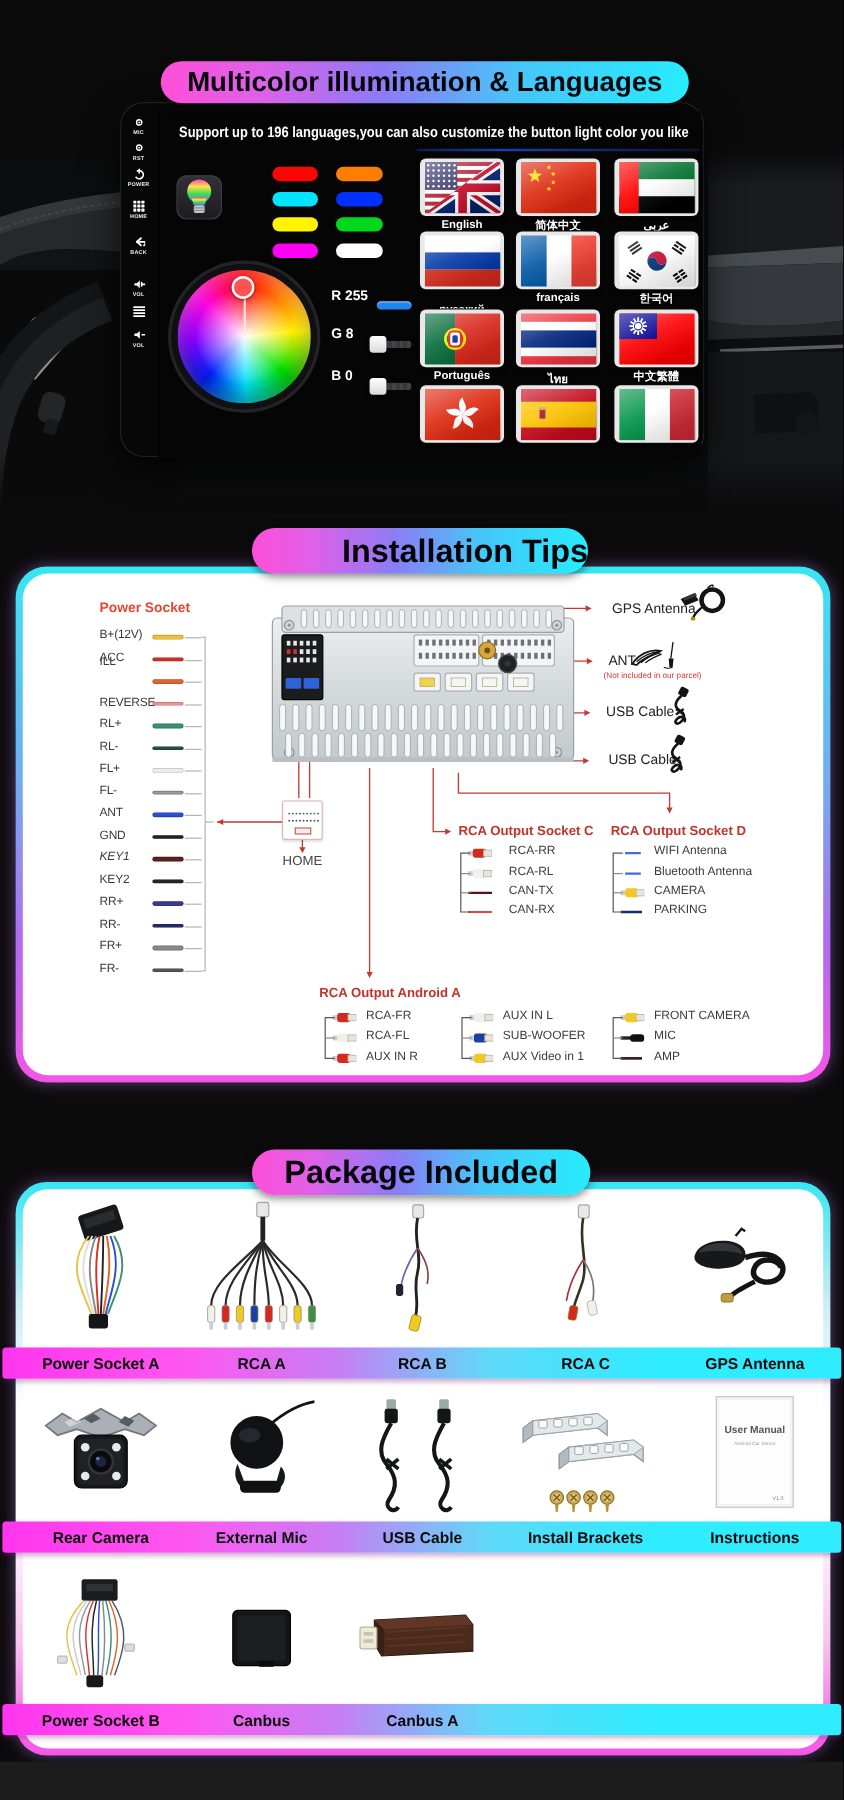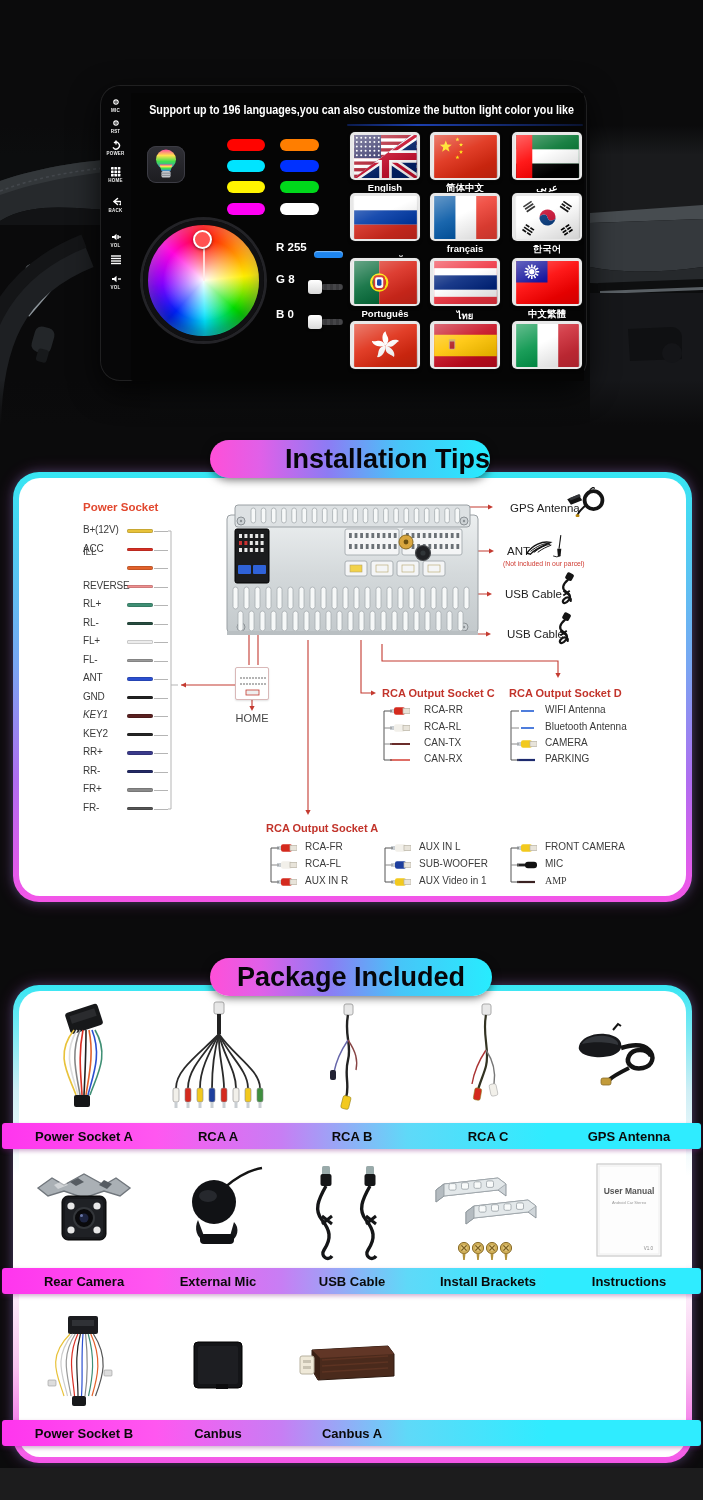--- a/index.html
+++ b/index.html
@@ -439,20 +439,23 @@
               <div class="fin"><svg width="65" height="43" viewBox="0 0 70 48">
                   <rect width="24" height="48" fill="#009246"></rect>
                   <rect x="24" width="23" height="48" fill="#fff"></rect>
                   <rect x="47" width="23" height="48" fill="#ce2b37"></rect>
                 </svg><div class="gloss"></div></div>
             </div>
           </div>
       </div>
     </div>
 
+    <div class="pill" style="left:134px;top:51px;width:440px;height:35px;font-size:23px;">
+      <span>Multicolor illumination &amp; Languages</span>
+    </div>
   </div>
 
   <div class="abs" style="left:0;top:430px;width:703px;height:520px;">
     <div class="panelWrap tips">
         <div class="panel"></div>
       </div>
     <div id="tipsContent" class="abs" style="left:0;top:-430px;width:703px;height:950px;">
         <div class="ps-title" style="top: 501px;">Power Socket</div>
         <div class="wlabel" style="top: 524px;">B+(12V)</div>
         <div class="wire" style="top: 529px; background: rgb(232, 194, 58);"></div>
@@ -765,21 +768,21 @@
         <svg width="20" height="12" viewBox="0 0 20 12" style="position: absolute; left: 517px; top: 738px;">
           <rect x="0" y="4" width="5" height="4" fill="#c9ced2"></rect>
           <rect x="4" y="2.2" width="11" height="7.6" rx="2" fill="#f2c91e" stroke="#98643c" stroke-width="0"></rect>
           <rect x="13" y="3.4" width="7" height="5.2" fill="#e8e4da" stroke="#b9b4a6" stroke-width="0.7"></rect>
         </svg>
         <div class="g-item-label" style="left: 545px; top: 737px;">CAMERA</div>
         <svg width="20" height="12" viewBox="0 0 20 12" style="position: absolute; left: 517px; top: 754px;">
           <line x1="0" y1="6" x2="18" y2="6" stroke="#1d2a6e" stroke-width="2.2"></line>
         </svg>
         <div class="g-item-label" style="left: 545px; top: 753px;">PARKING</div>
-        <div class="g-title" style="left: 266px; top: 822px;">RCA Output Socket A</div>
+        <div class="g-title" style="left: 266px; top: 822px;">RCA Output Android A</div>
         <svg width="20" height="12" viewBox="0 0 20 12" style="position: absolute; left: 277px; top: 842px;">
           <rect x="0" y="4" width="5" height="4" fill="#c9ced2"></rect>
           <rect x="4" y="2.2" width="11" height="7.6" rx="2" fill="#d42a1e" stroke="#98643c" stroke-width="0"></rect>
           <rect x="13" y="3.4" width="7" height="5.2" fill="#e8e4da" stroke="#b9b4a6" stroke-width="0.7"></rect>
         </svg>
         <div class="g-item-label" style="left: 305px; top: 841px;">RCA-FR</div>
         <svg width="20" height="12" viewBox="0 0 20 12" style="position: absolute; left: 277px; top: 859px;">
           <rect x="0" y="4" width="5" height="4" fill="#c9ced2"></rect>
           <rect x="4" y="2.2" width="11" height="7.6" rx="2" fill="#f2f0ea" stroke="#98643c" stroke-width="0"></rect>
           <rect x="13" y="3.4" width="7" height="5.2" fill="#e8e4da" stroke="#b9b4a6" stroke-width="0.7"></rect>
@@ -816,21 +819,21 @@
         </svg>
         <div class="g-item-label" style="left: 545px; top: 841px;">FRONT CAMERA</div>
         <svg width="20" height="12" viewBox="0 0 20 12" style="position: absolute; left: 517px; top: 859px;">
           <rect x="0" y="4.6" width="9" height="2.8" fill="#222"></rect>
           <rect x="8" y="2.8" width="12" height="6.4" rx="3" fill="#111"></rect>
         </svg>
         <div class="g-item-label" style="left: 545px; top: 858px;">MIC</div>
         <svg width="20" height="12" viewBox="0 0 20 12" style="position: absolute; left: 517px; top: 876px;">
           <line x1="0" y1="6" x2="18" y2="6" stroke="#3a2222" stroke-width="2.2"></line>
         </svg>
-        <div class="g-item-label" style="left: 545px; top: 875px; font-family: Liberation Serif, serif;">AMP</div>
+        <div class="g-item-label" style="left: 545px; top: 875px;">AMP</div>
         <svg width="703" height="950" viewBox="0 0 703 950" style="position: absolute; left: 0px; top: 0px; pointer-events: none;">
           <path d="M392,711 L384,711 L384,760 L392,760" fill="none" stroke="#555" stroke-width="1"></path>
           <line x1="384" y1="728" x2="392" y2="728" stroke="#8a8a8a" stroke-width="1"></line>
           <line x1="384" y1="744" x2="392" y2="744" stroke="#8a8a8a" stroke-width="1"></line>
           <path d="M519,711 L511,711 L511,760 L519,760" fill="none" stroke="#555" stroke-width="1"></path>
           <line x1="511" y1="728" x2="519" y2="728" stroke="#8a8a8a" stroke-width="1"></line>
           <line x1="511" y1="744" x2="519" y2="744" stroke="#8a8a8a" stroke-width="1"></line>
           <path d="M279,848 L271,848 L271,882 L279,882" fill="none" stroke="#555" stroke-width="1"></path>
           <line x1="271" y1="865" x2="279" y2="865" stroke="#8a8a8a" stroke-width="1"></line>
           <path d="M393,848 L385,848 L385,882 L393,882" fill="none" stroke="#555" stroke-width="1"></path>

